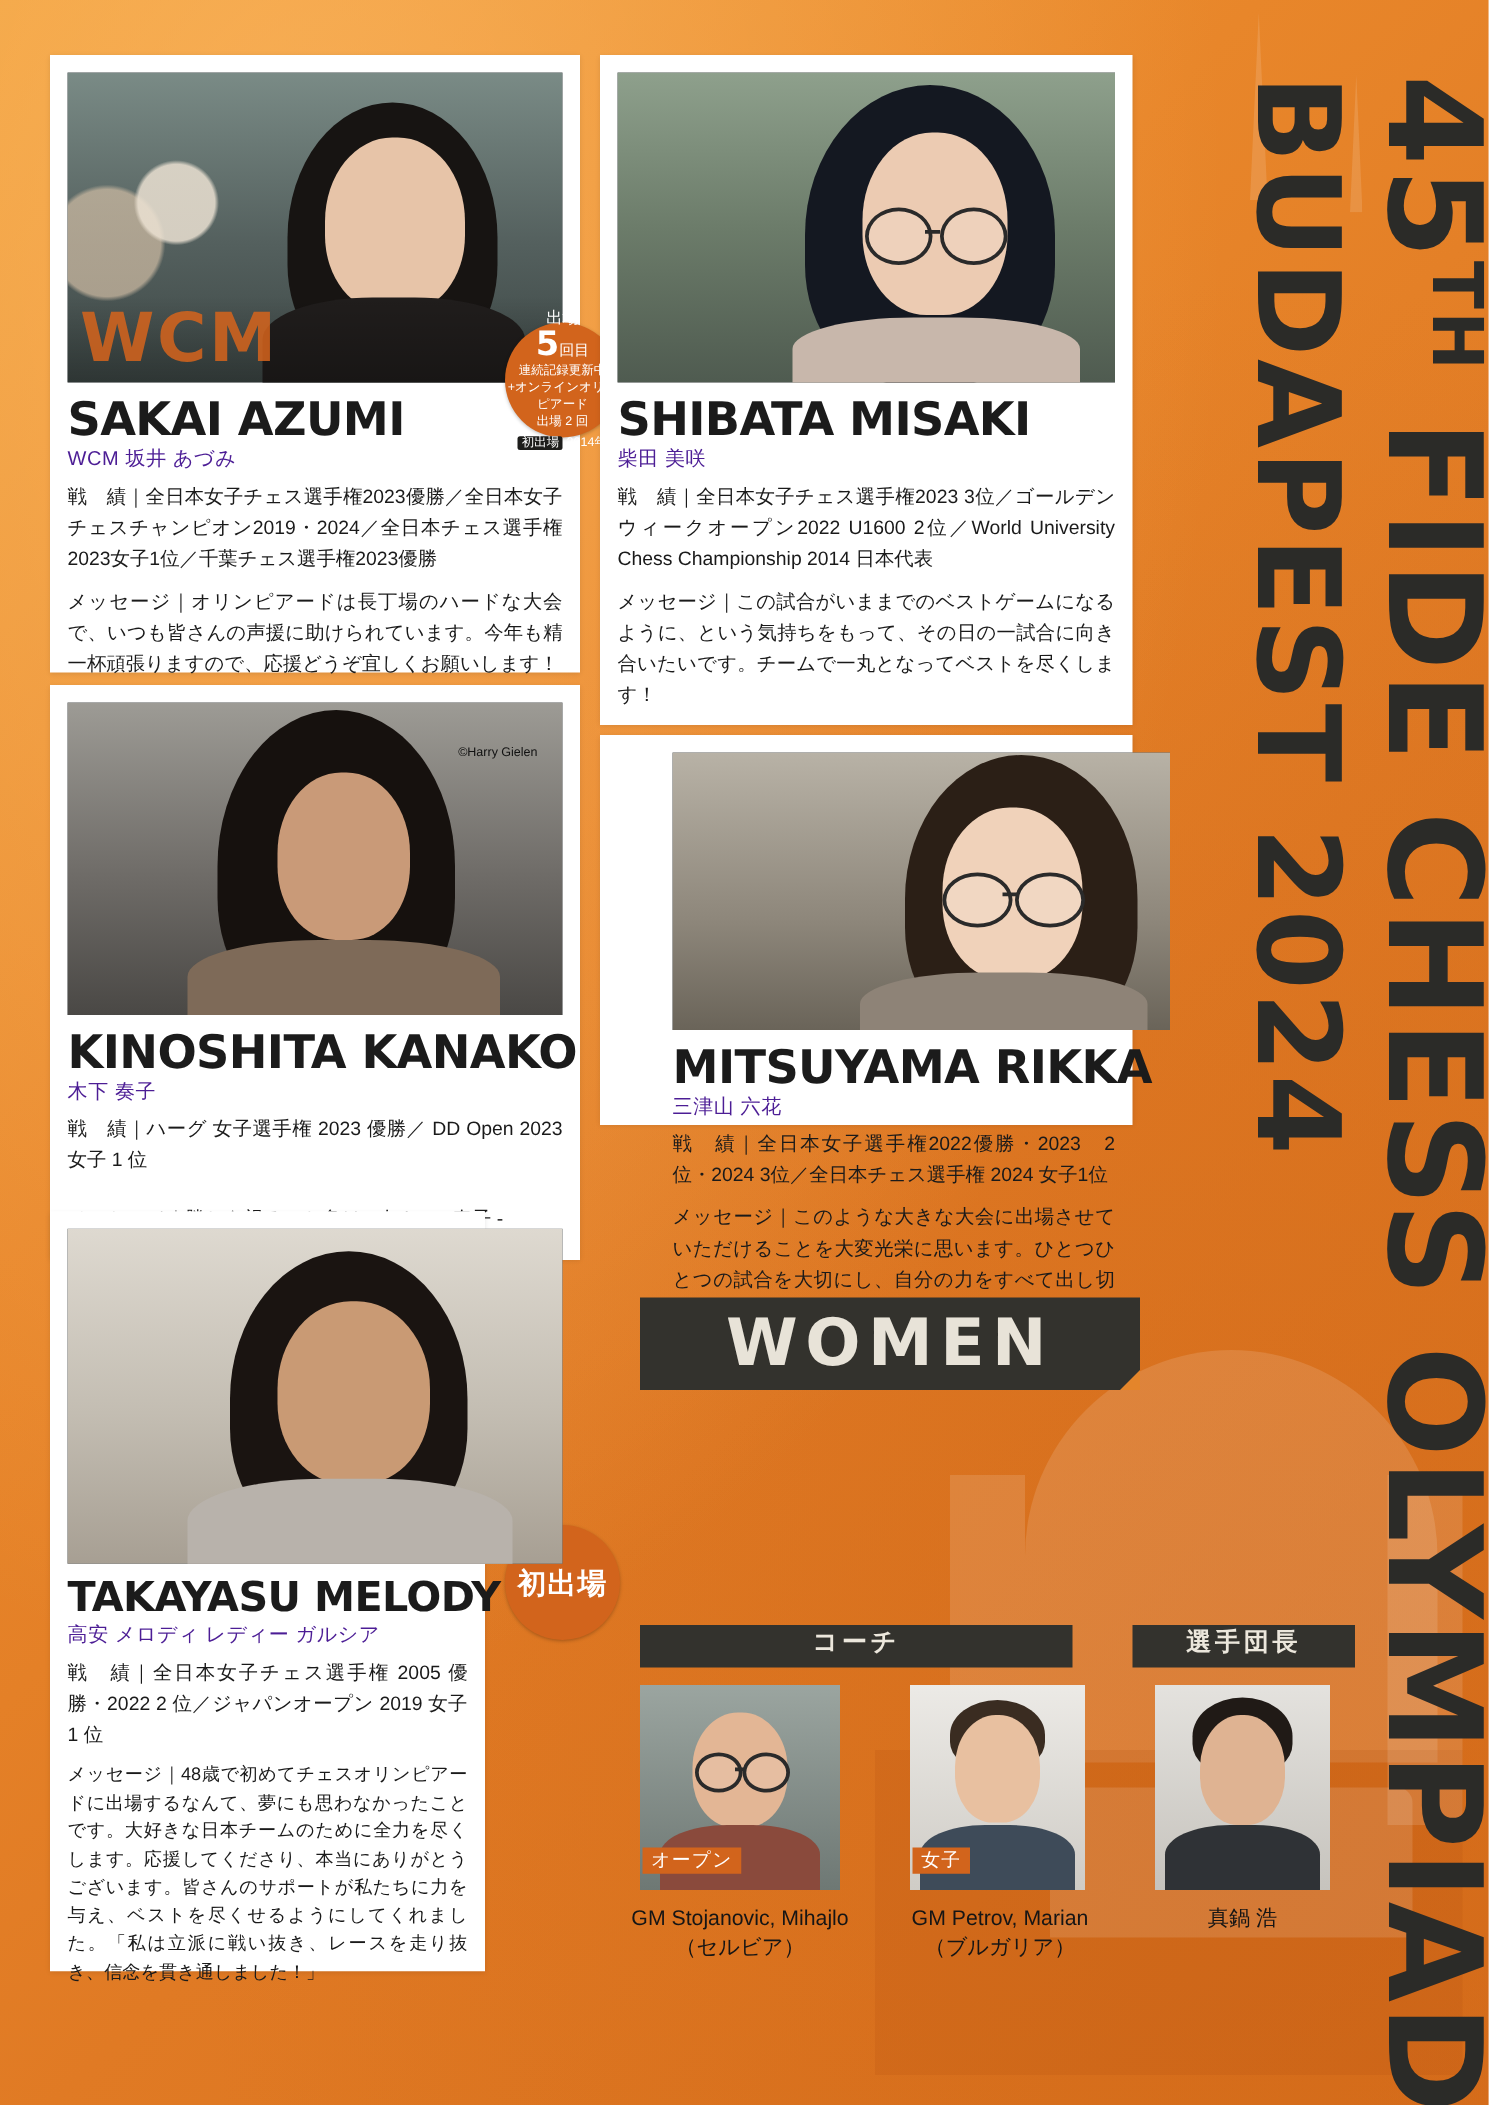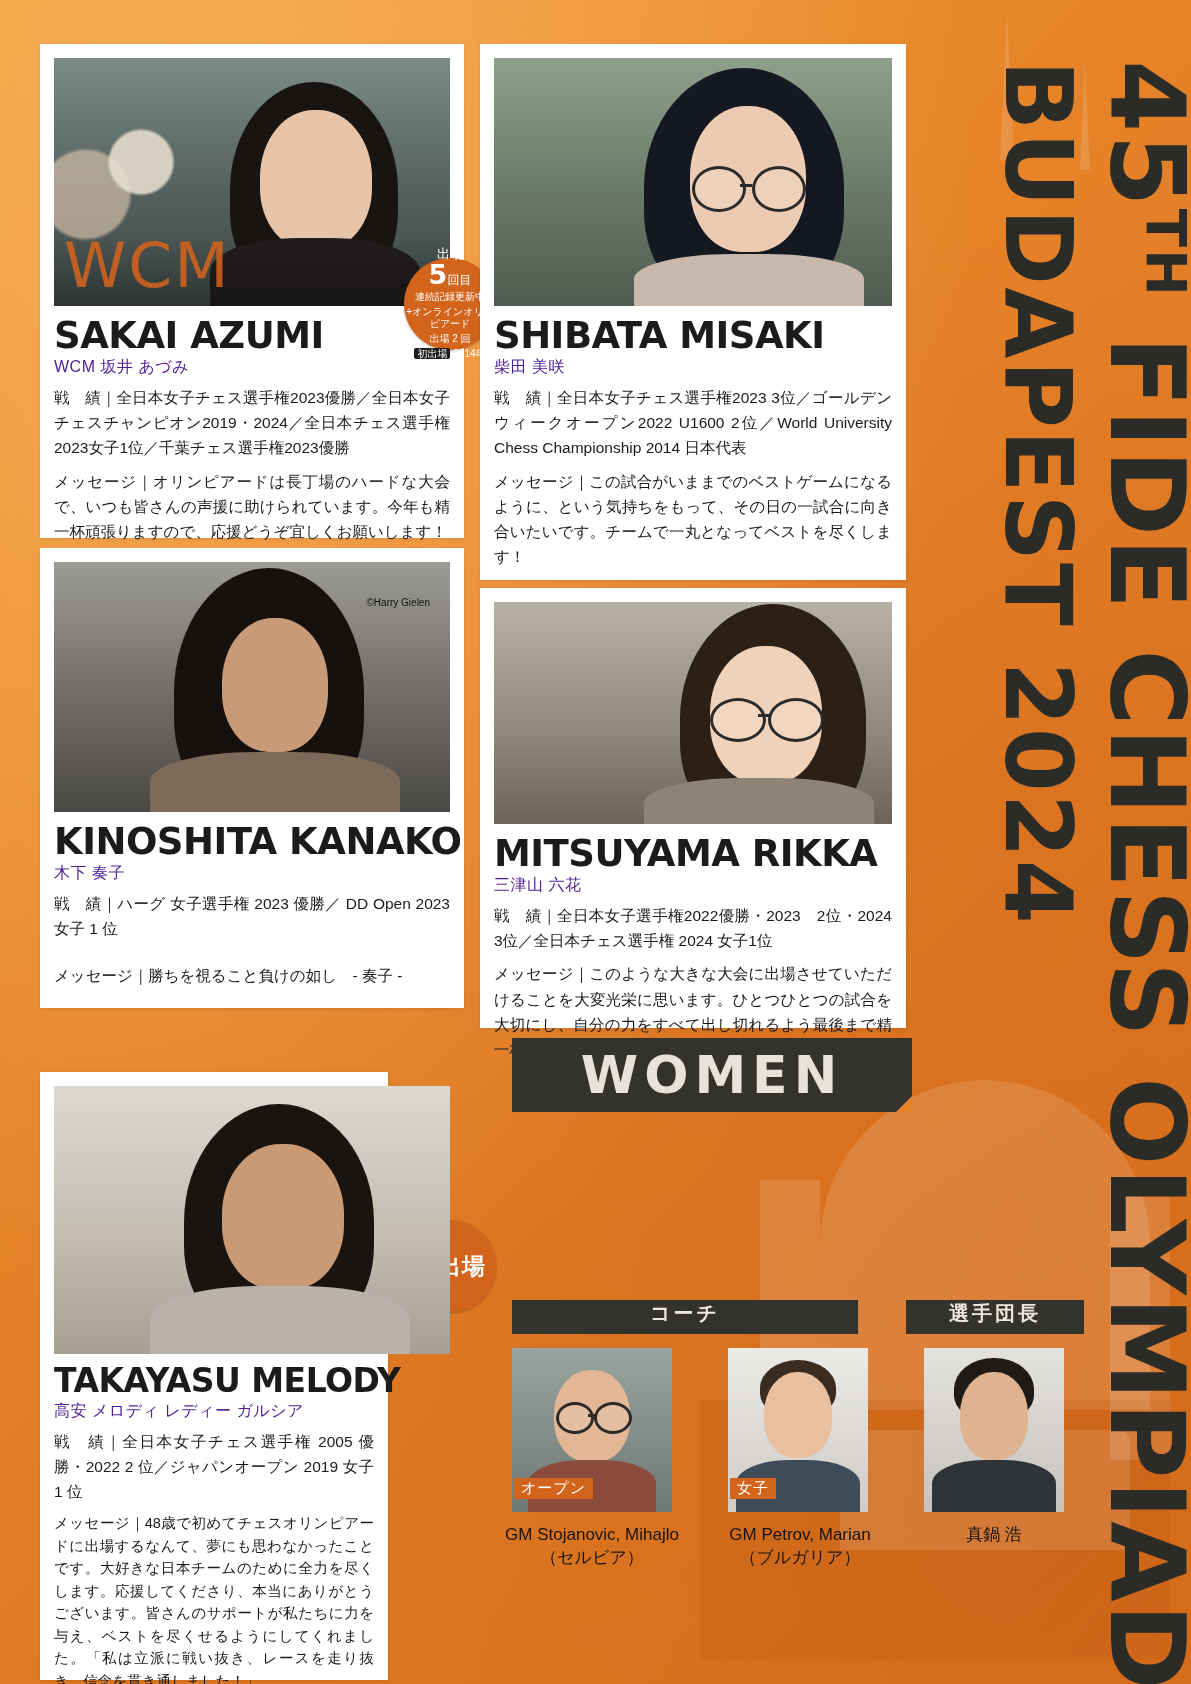--- a/index.html
+++ b/index.html
@@ -166,22 +166,22 @@
     top: 4px;
     font-size: 10px;
     color: #111;
     margin-top: 31px;
   }
   .wcm-mark {
     position: absolute;
     left: 10px;
     bottom: 4px;
     font-family: "DejaVu Sans", sans-serif;
-    font-weight: normal;
-    font-size: 63px;
+    font-weight: bold;
+    font-size: 54px;
     color: rgba(214,100,28,0.85);
     letter-spacing: 2px;
   }
 
   
   .women-banner {
     position: absolute;
     background: #33322d;
     color: #e8e3d8;
     display: flex;
@@ -339,40 +339,40 @@
       <div>初出場</div>
     </div>
     <div class="card-inner">
       <div class="player-name">KINOSHITA KANAKO</div>
       <div class="player-jp">木下 奏子</div>
       <div class="row-block"><span class="lbl">戦　績｜</span><span>ハーグ 女子選手権 2023 優勝／ DD Open 2023 女子 1 位</span></div>
       <div class="row-block" style="margin-top:22px;"><span class="lbl">メッセージ｜</span><span>勝ちを視ること負けの如し　- 奏子 -</span></div>
     </div>
   </div>
 
-  <div class="card" style="left:480px;top:588px;width:426px;height:440px;">
+  <div class="card" style="left:480px;top:588px;width:426px;height:312px;padding-left:44px;">
     <div class="card-photo" style="height:222px;margin:14px 14px 0 14px;width:398px;">
       <div class="p-bg" style="background:linear-gradient(180deg,#b8b2a6 0%,#8e877b 60%,#6a6459 100%);"></div>
       <div class="p-hair" style="left:186px;top:2px;width:186px;height:230px;background:#2b1f16;"></div>
       <div class="p-head" style="left:216px;top:44px;width:112px;height:138px;background:#f0d2ba;"></div>
       <div class="p-glass" style="left:216px;top:96px;width:50px;height:38px;"></div>
       <div class="p-glass" style="left:274px;top:96px;width:50px;height:38px;"></div>
       <div class="p-bridge" style="left:264px;top:112px;width:12px;"></div>
       <div class="p-body" style="left:150px;top:176px;width:230px;height:60px;background:#8e8377;"></div>
     </div>
 
     <div class="card-inner">
       <div class="player-name">MITSUYAMA RIKKA</div>
       <div class="player-jp">三津山 六花</div>
       <div class="row-block"><span class="lbl">戦　績｜</span><span>全日本女子選手権2022優勝・2023　2位・2024 3位／全日本チェス選手権 2024 女子1位</span></div>
       <div class="row-block"><span class="lbl">メッセージ｜</span><span>このような大きな大会に出場させていただけることを大変光栄に思います。ひとつひとつの試合を大切にし、自分の力をすべて出し切れるよう最後まで精一杯頑張ります。</span></div>
     </div>
   </div>
 
-  <div class="card" style="left:40px;top:1072px;width:348px;height:608px;">
+  <div class="card" style="left:40px;top:969px;width:348px;height:608px;">
     <div class="card-photo" style="height:268px;margin:14px 14px 0 14px;width:396px;">
       <div class="p-bg" style="background:linear-gradient(180deg,#ded9d0 0%,#c3bdb2 55%,#a79f93 100%);"></div>
       <div class="p-hair" style="left:130px;top:18px;width:190px;height:236px;background:#1a1411;"></div>
       <div class="p-head" style="left:168px;top:58px;width:122px;height:146px;background:#c99a74;"></div>
       <div class="p-body" style="left:96px;top:200px;width:260px;height:80px;background:#b8b2ab;"></div>
     </div>
 
     <div class="card-inner">
       <div class="player-name small">TAKAYASU MELODY</div>
       <div class="player-jp">高安 メロディ レディー ガルシア</div>

